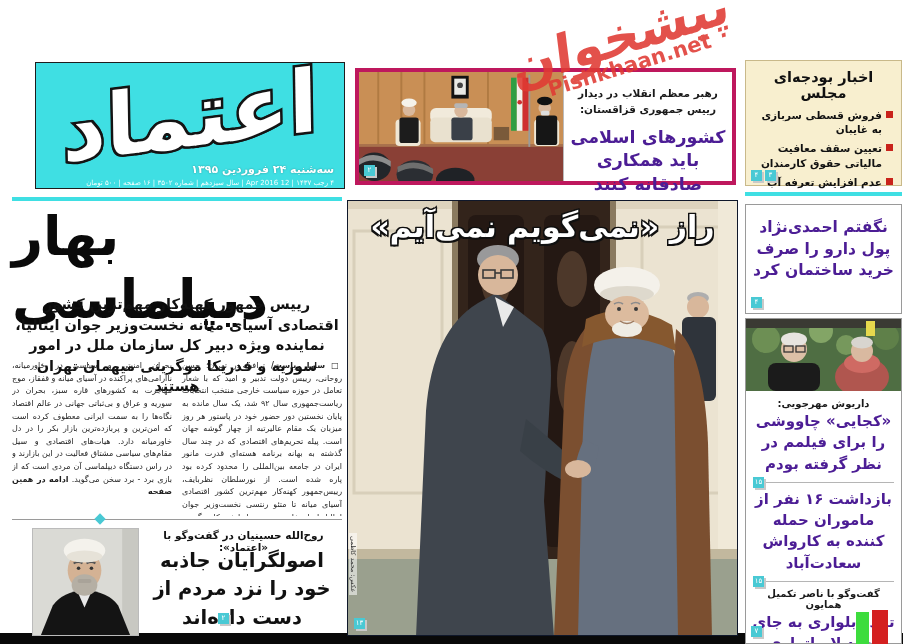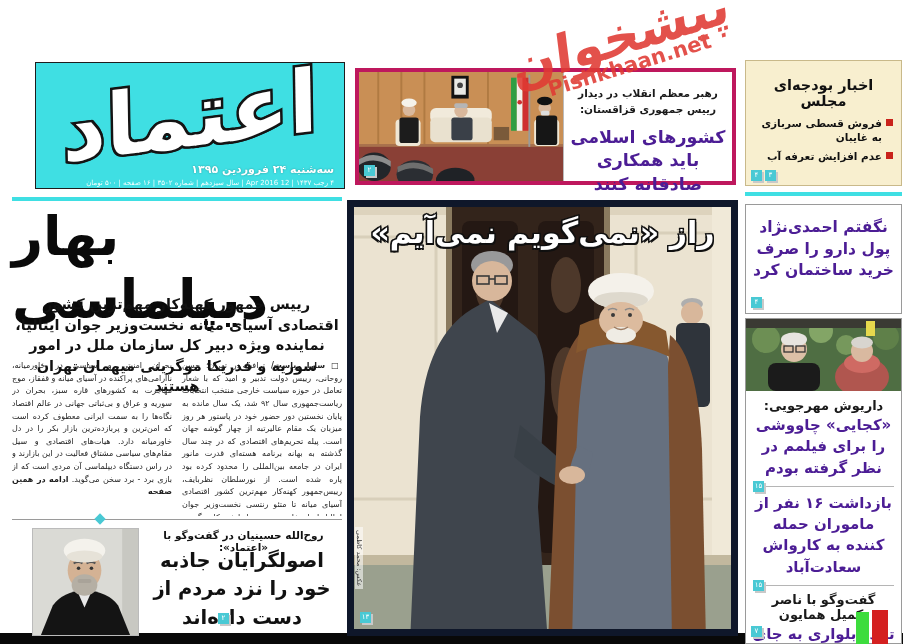--- a/index.html
+++ b/index.html
@@ -41,45 +41,45 @@
   
   .topstory { left:355px; top:68px; width:381px; height:117px; display:flex; }
   .topstory .txt { width:168px; padding:14px 6px 4px 6px; text-align:center; }
   .topstory .txt .kicker { font-size:10.5px; line-height:1.5; }
   .topstory .txt .hl { font-size:17.5px; line-height:1.35; margin-top:8px; }
   .topstory .pic { flex:1; border-right:1px solid #bbb; }
   .topstory .pgref { position:absolute; left:5px; bottom:5px; }
 
   
   .budget { left:745px; top:60px; width:157px; height:126px;
-    background:#f8efcf; border:1px solid #c9b98a; padding:16px 8px 4px 8px; }
+    background:#f8efcf; border:1px solid #c9b98a; padding:8px 8px 4px 8px; }
   .budget .title { font-size:14.5px; font-weight:bold; text-align:center; margin-bottom:7px; }
   .budget .item { font-size:10.5px; font-weight:bold; line-height:1.35;
     margin-bottom:5px; position:relative; padding-right:11px; }
   .budget .bullet { position:absolute; right:0; top:3px; width:7px; height:7px; background:#c9231b; }
   .budget .refs { position:absolute; left:5px; bottom:4px; display:flex; gap:3px; }
   .cyan-rule { background:#3fdfe3; height:4px; }
 
   
   .rail-box { left:745px; width:157px; background:#fff; border:1px solid #9a9a9a; }
   .tavakoli { top:204px; height:110px; padding:8px 5px 4px 5px; text-align:center; }
   .tavakoli .kicker { font-size:9.5px; line-height:1.5; }
   .tavakoli .hl { font-size:15.5px; line-height:1.4; margin-top:4px; }
   .tavakoli .pgref { position:absolute; left:5px; bottom:5px; }
   .rail2 { top:318px; height:326px; overflow:hidden; }
   .rail2 .inner { padding:2px 5px; text-align:center; }
-  .rail2 .kicker { font-size:13px; margin-top:5px; }
+  .rail2 .kicker { font-size:10px; margin-top:5px; }
   .rail2 .hl { font-size:15px; line-height:1.42; margin-top:2px; }
   .rail-div { border-top:1px solid #b5b5b5; margin:7px 2px 6px 2px; position:relative; }
   .rail-div .pgref { position:absolute; left:0; top:-6px; }
   .rail2 .endref { position:absolute; left:5px; bottom:6px; }
 
   
   .mainstory { left:347px; top:200px; width:391px; height:436px;
-    border:7px solid #0f172a; overflow:hidden; }
+    border:1px solid #0f172a; overflow:hidden; }
   .mainstory svg { position:absolute; inset:0; }
   .stroke-txt { color:#fff; -webkit-text-stroke:2.5px #101010; paint-order:stroke fill;
     text-shadow:1.5px 1.5px 0 #101010,-1.5px -1.5px 0 #101010,1.5px -1.5px 0 #101010,-1.5px 1.5px 0 #101010; }
   .main-hl { position:absolute; top:8px; left:0; right:0; text-align:center;
     font-size:30px; font-weight:bold; }
   .main-sub { position:absolute; top:56px; left:14px; right:14px; text-align:center;
     font-size:13px; font-weight:bold; line-height:1.6;
     -webkit-text-stroke:1.6px #101010; }
   .photo-credit { position:absolute; left:1px; bottom:40px; writing-mode:vertical-rl;
     font-size:6.5px; color:#333; background:rgba(255,255,255,.55); padding:3px 0; }
@@ -182,20 +182,24 @@
 </div>
 
 <div class="abs budget">
   <div class="title">اخبار بودجه‌ای مجلس</div>
   <div class="item">
     <span class="bullet"></span>
     <span>فروش قسطی سربازی به غایبان</span>
   </div>
   <div class="item">
     <span class="bullet"></span>
+    <span>تعیین سقف معافیت مالیاتی حقوق کارمندان</span>
+  </div>
+  <div class="item">
+    <span class="bullet"></span>
     <span>عدم افزایش تعرفه آب</span>
   </div>
   <div class="refs">
     <span class="pgref">۳</span>
     <span class="pgref">۴</span>
   </div>
 </div>
 <div class="abs cyan-rule" style="left:745px; top:192px; width:157px;"></div>
 
 <div class="abs rail-box tavakoli">

